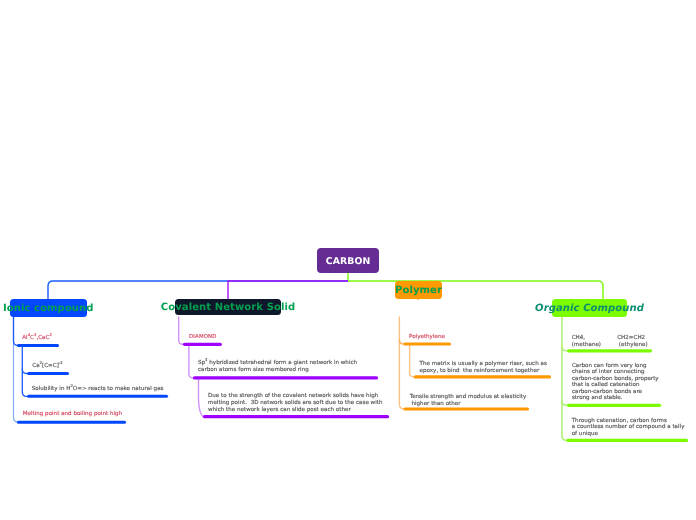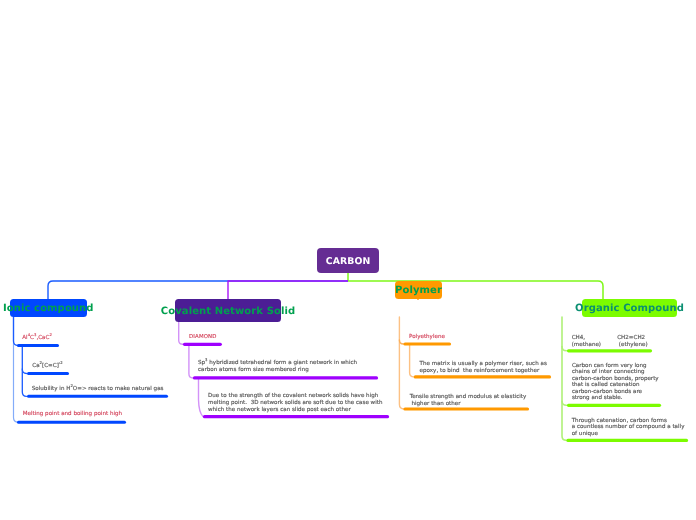--- a/index.html
+++ b/index.html
@@ -67,21 +67,21 @@
       <path d="M188.9 345.5 L188.9 373.8 Q188.9 378 193 378" stroke="#d392f8" stroke-width="1.4"></path>
       <path d="M198.5 379.5 L198.5 399.8 Q198.8 412.5 203 416.6" stroke="#d392f8" stroke-width="1.4"></path>
     </g>
     <g stroke-linecap="round" fill="none">
       <line x1="184.5" y1="344.3" x2="220.3" y2="344.3" stroke="#9f00fe" stroke-width="3.2"></line>
       <line x1="194.5" y1="377.9" x2="376.5" y2="377.9" stroke="#9f00fe" stroke-width="3.2"></line>
       <line x1="204.5" y1="416.7" x2="387.5" y2="416.7" stroke="#9f00fe" stroke-width="3.2"></line>
     </g>
   </svg>
 
-  <div class="node sub" style="left: 175px; top: 299px; width: 106px; height: 23px; background: #4c1d95;">
+  <div class="node sub" style="left: 175px; top: 299px; width: 106px; height: 16px; background: #0f172a;">
     <span class="lbl" style="color: rgb(0, 160, 78);">Covalent Network Solid</span>
   </div>
 
   <div class="txt" style="left: 189px; top: 334px; font-size: 5.4px; letter-spacing: 0.15px; color: rgb(212, 72, 95);">DIAMOND</div>
   <div class="txt" style="left: 198px; top: 360px; color: rgb(86, 86, 86);">Sp<span class="sup">3</span> hybridized tetrahedral form a giant network in which
 carbon atoms form size membered ring</div>
   <div class="txt" style="left: 208px; top: 393px; color: rgb(86, 86, 86);">Due to the strength of the covalent network solids have high
 melting point.  3D network solids are soft due to the case with
 which the network layers can slide post each other</div>
 
@@ -114,21 +114,21 @@
       <path d="M562 346.5 Q562 350.8 566.4 350.8" stroke="#b0f178" stroke-width="1.6"></path>
       <path d="M562 401 Q562 405.3 566.4 405.3" stroke="#b0f178" stroke-width="1.6"></path>
     </g>
     <g stroke-linecap="round" fill="none">
       <line x1="568.5" y1="350.8" x2="650.5" y2="350.8" stroke="#7cfc00" stroke-width="3.2"></line>
       <line x1="568.5" y1="405.3" x2="659.5" y2="405.3" stroke="#7cfc00" stroke-width="3.2"></line>
       <line x1="568" y1="440.4" x2="686.5" y2="440.4" stroke="#7cfc00" stroke-width="3.2"></line>
     </g>
   </svg>
 
-  <div class="node sub" style="left: 582px; top: 299px; width: 95px; height: 17.5px; background: rgb(124, 252, 0);">
+  <div class="node sub" style="left: 552px; top: 299px; width: 75px; height: 17.5px; background: rgb(124, 252, 0); font-style: italic;">
     <span class="lbl" style="color: rgb(11, 143, 114);">Organic Compound</span>
   </div>
 
   <div class="txt" style="left: 571.7px; top: 335px; color: rgb(86, 86, 86);">CH4,                  CH2=CH2
 (methane)          (ethylene)</div>
   <div class="txt" style="left: 571.9px; top: 363px; line-height: 6.45px; color: rgb(86, 86, 86);">Carbon can form very long
 chains of inter connecting
 carbon-carbon bonds, property
 that is called catenation
 carbon-carbon bonds are

